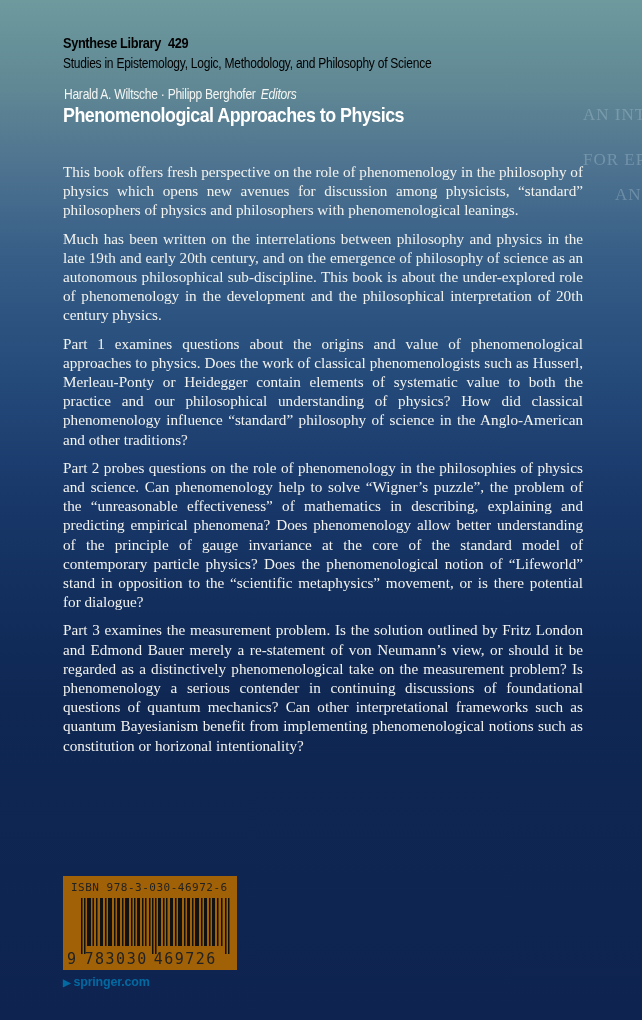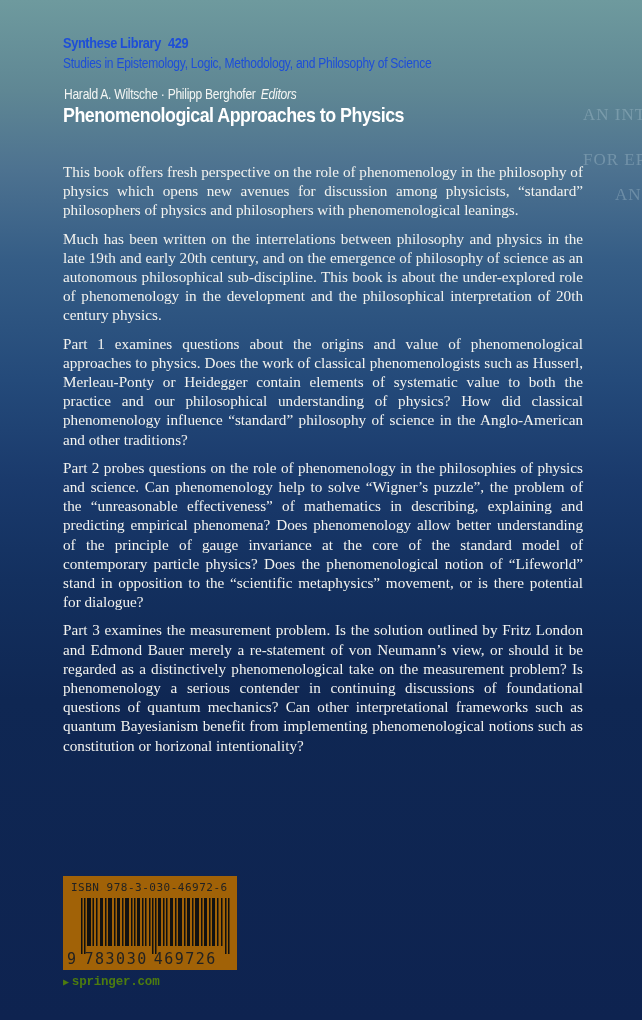--- a/index.html
+++ b/index.html
@@ -12,42 +12,42 @@
       #4d7290 170px,
       #355d86 260px,
       #244a7a 380px,
       #1a3a6c 480px,
       #13305f 580px,
       #0f2753 700px,
       #0e2350 1020px);
     font-family: "Liberation Serif", "DejaVu Serif", serif;
     color: #f2f2ee;
   }
-  .series { position: absolute; left: 63px; top: 35px; font-family: "Liberation Sans", sans-serif; color: #1d4ed8; }
+  .series { position: absolute; left: 63px; top: 35px; font-family: "Liberation Sans", sans-serif; color: #000000; }
   .series-line1 { font-size: 14.5px; font-weight: bold; letter-spacing: -0.4px; transform: scaleX(0.88); transform-origin: left; white-space: nowrap; }
   .series-line1 .num { margin-left: 8px; }
   .series-line2 { font-size: 14px; margin-top: 4px; letter-spacing: -0.3px; transform: scaleX(0.86); transform-origin: left; white-space: nowrap; }
   .editors { position: absolute; left: 64px; top: 86px; font-family: "Liberation Sans", sans-serif; font-size: 14px; color: #f4f6f4; letter-spacing: -0.3px; transform: scaleX(0.86); transform-origin: left; white-space: nowrap; }
   .editors .role { font-style: italic; margin-left: 6px; }
   .title { position: absolute; left: 63px; top: 103px; font-family: "Liberation Sans", sans-serif; font-size: 21px; font-weight: bold; color: #ffffff; letter-spacing: -0.6px; transform: scaleX(0.85); transform-origin: left; white-space: nowrap; }
   .ghost { position: absolute; left: 583px; font-family: "Liberation Serif", serif; font-size: 17px; color: rgba(190,210,220,0.32); letter-spacing: 1px; white-space: nowrap; }
   .ghost-1 { top: 105px; }
   .ghost-2 { top: 150px; }
   .ghost-3 { top: 185px; margin-left: 32px; }
   .blurb { position: absolute; left: 63px; top: 162px; width: 520px; font-size: 15.2px; line-height: 19.2px; text-align: justify; color: #f3f3ef; }
   .blurb p { margin-bottom: 9px; }
   .blurb p:last-child { text-align-last: left; }
   .isbn-box { position: absolute; left: 63px; top: 876px; width: 174px; height: 94px; background: #a16207; }
   .isbn-label { position: absolute; left: 8px; top: 5px; font-family: "DejaVu Sans Mono", monospace; font-size: 11px; color: #222; letter-spacing: 0.5px; white-space: nowrap; }
   .barcode { position: absolute; left: 18px; top: 22px; width: 150px; height: 56px; }
   .barcode svg { display: block; }
   .isbn-digits { position: absolute; left: 4px; top: 74px; font-family: "DejaVu Sans Mono", monospace; font-size: 15px; color: #222; white-space: nowrap; letter-spacing: 1.5px; }
   .isbn-digits .lead { margin-right: 7px; }
   .isbn-digits .grp2 { margin-left: 6px; }
-  .springer { position: absolute; left: 63px; top: 975px; font-family: Liberation Mono, monospace; font-size: 12.5px; font-weight: bold; color: #4d7c0f; white-space: nowrap; letter-spacing: -0.2px; }
+  .springer { position: absolute; left: 63px; top: 975px; font-family: Liberation Sans, sans-serif; font-size: 12.5px; font-weight: bold; color: #0369a1; white-space: nowrap; letter-spacing: -0.2px; }
   .springer .arrow { font-size: 10px; margin-right: 3px; }
 </style>
 </head>
 <body>
 
 <div class="series">
   <div class="series-line1">
     <span>Synthese Library</span><span class="num">429</span>
   </div>
   <div class="series-line2">Studies in Epistemology, Logic, Methodology, and Philosophy of Science</div>

